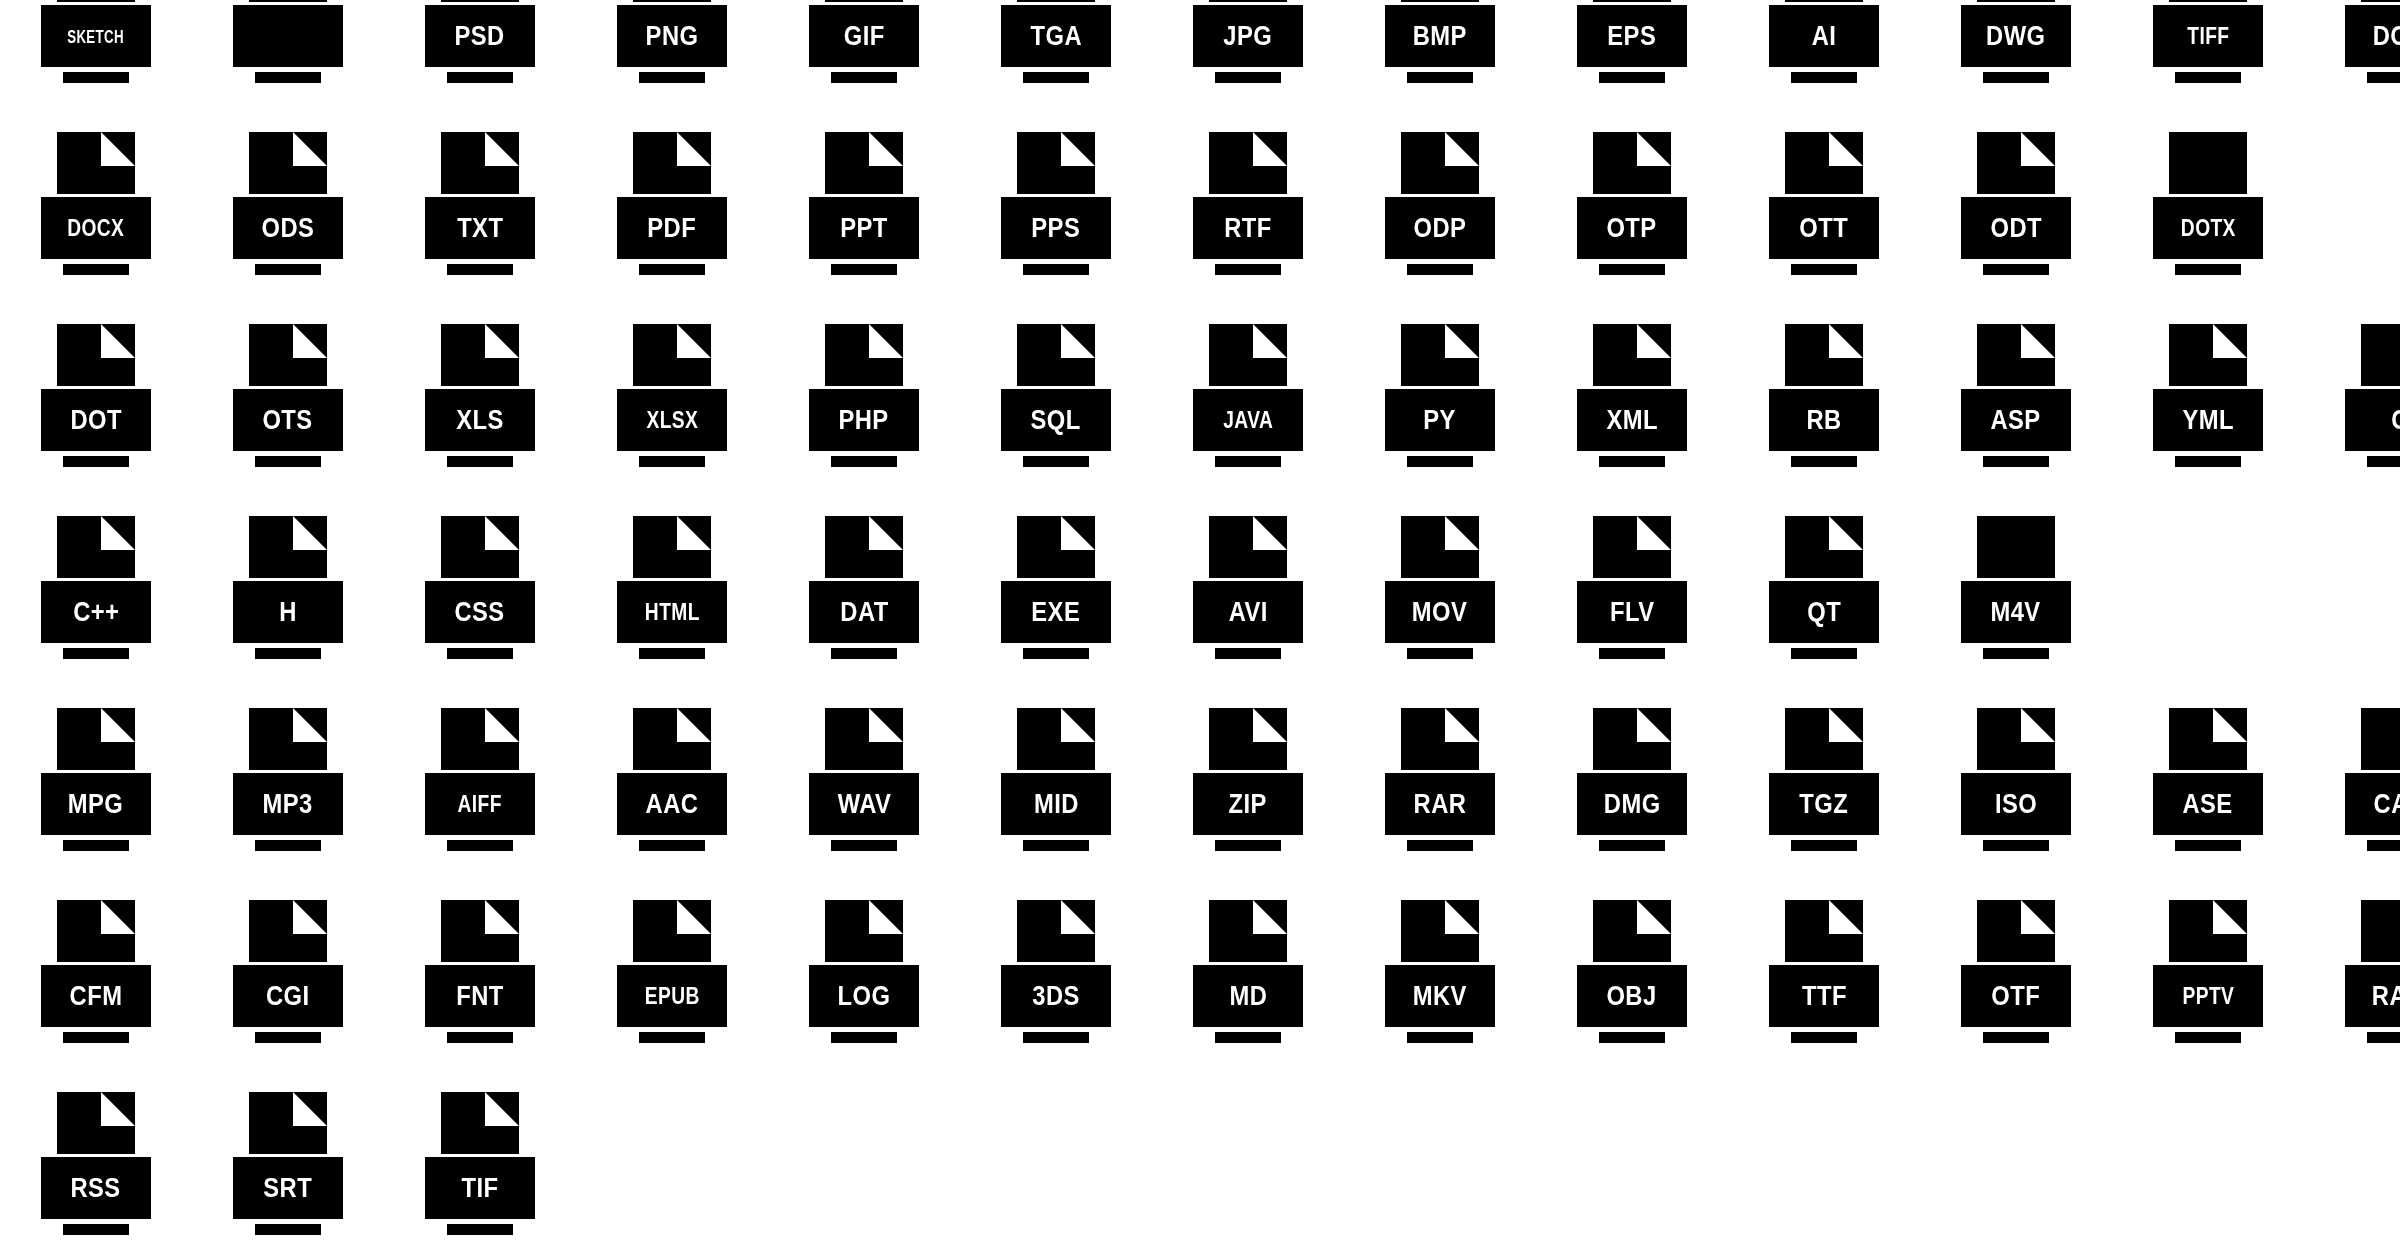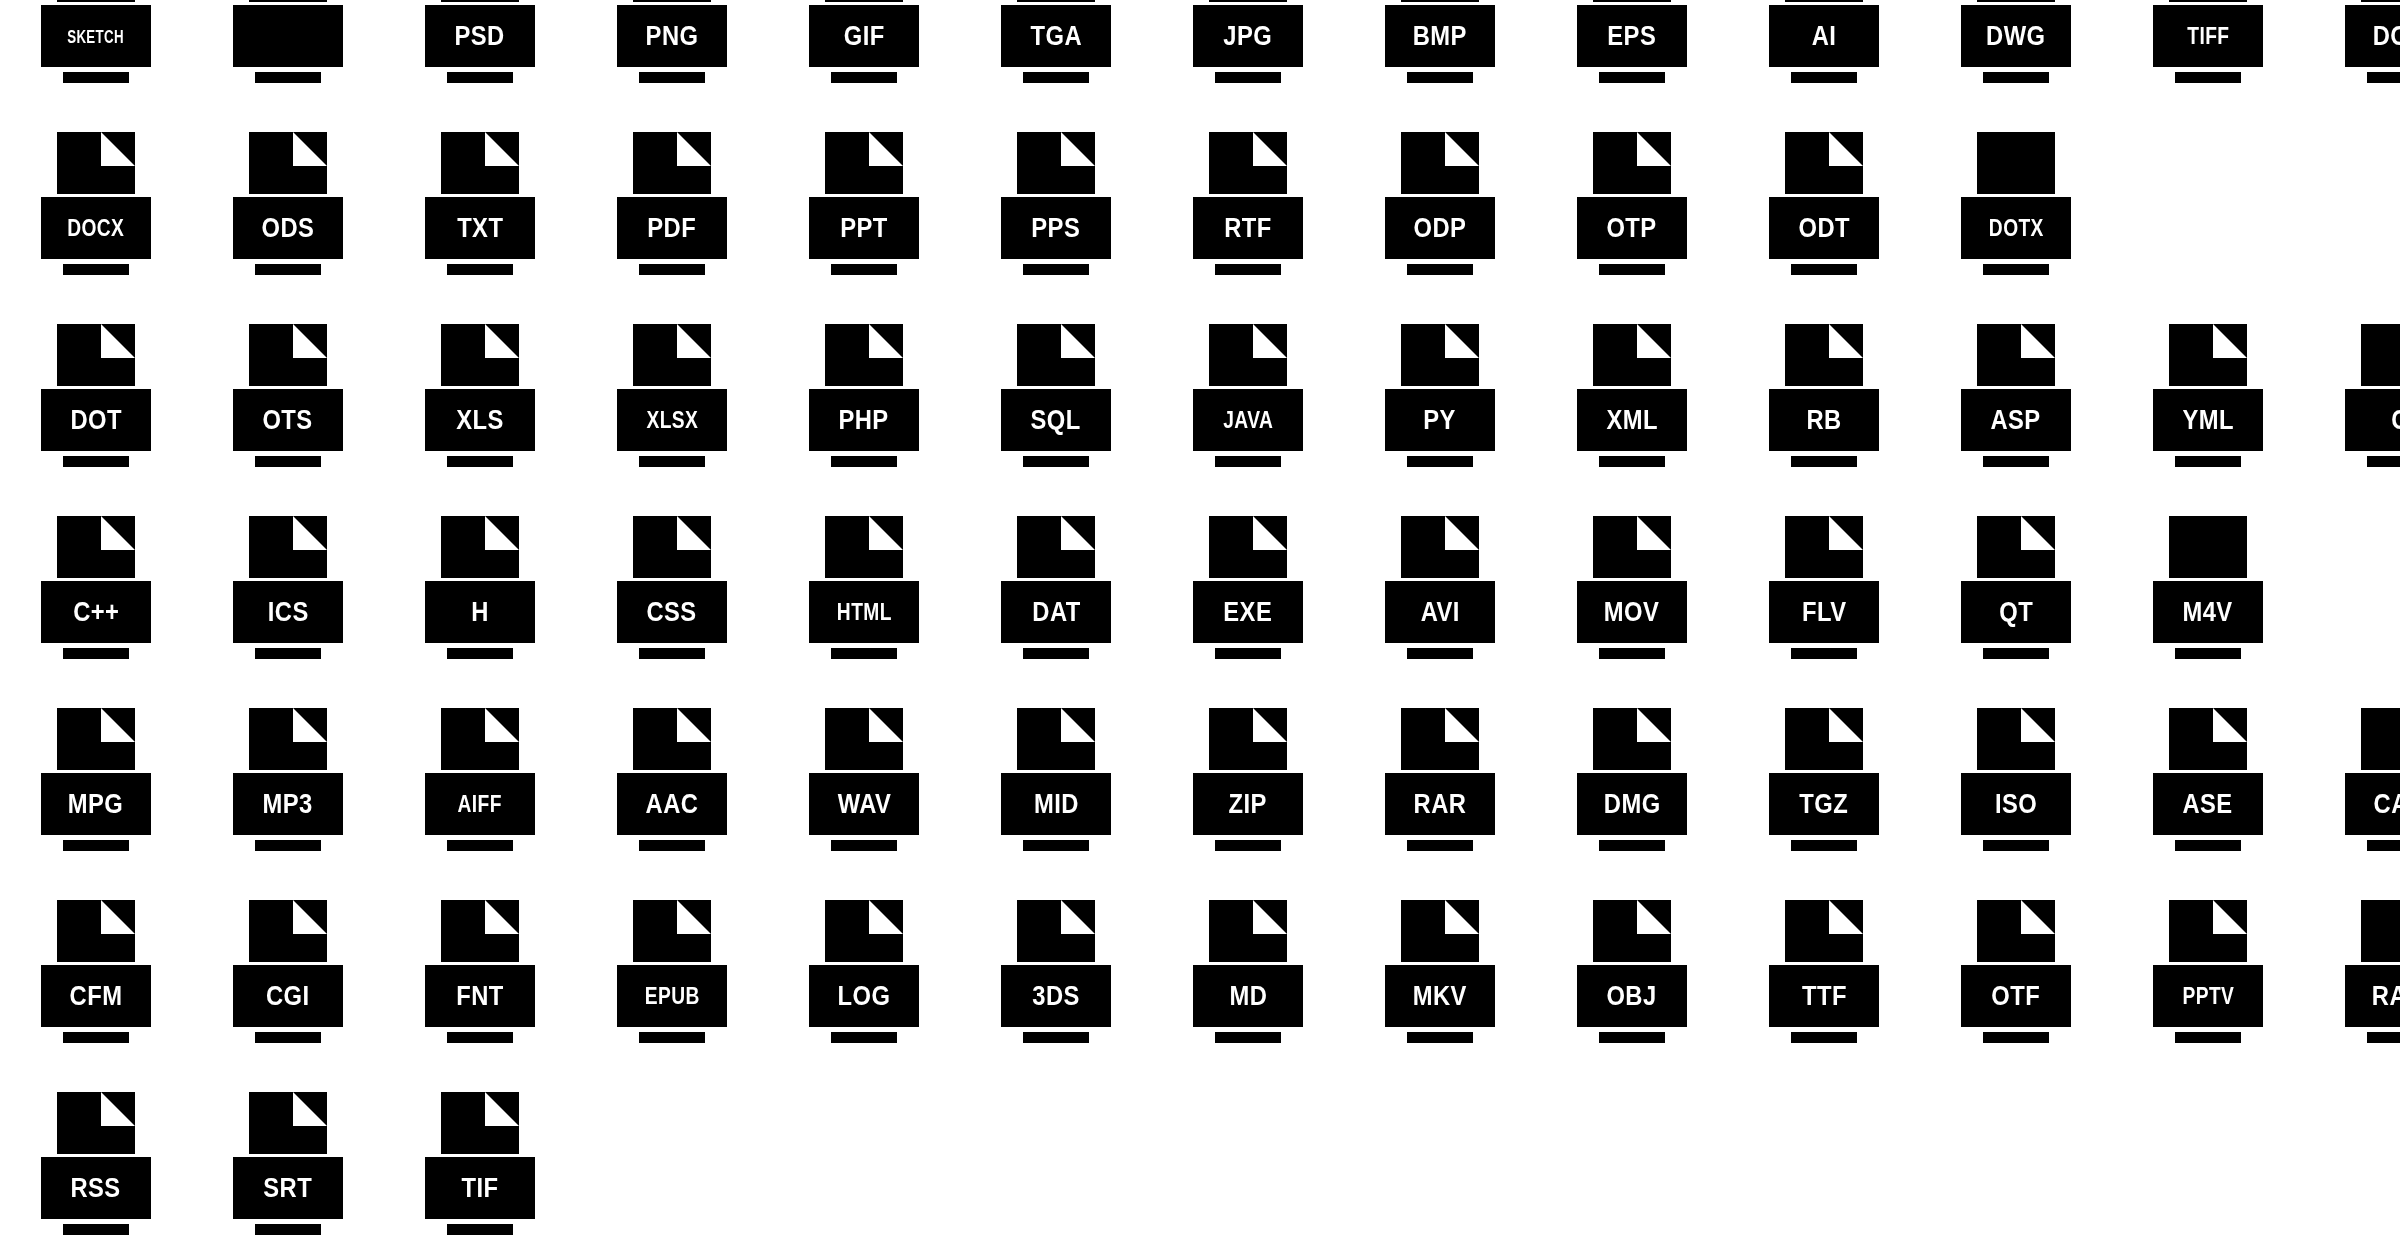--- a/index.html
+++ b/index.html
@@ -326,20 +326,31 @@
         </div>
         <div class="base-bar"></div>
       </div>
       <div class="icon-cell">
         <div class="doc-shape">
           <div class="doc-body"></div>
           <div class="doc-fold-cut"></div>
           <div class="doc-fold-tri"></div>
         </div>
         <div class="label-band">
+          <span class="label-text">OTT</span>
+        </div>
+        <div class="base-bar"></div>
+      </div>
+      <div class="icon-cell">
+        <div class="doc-shape">
+          <div class="doc-body"></div>
+          <div class="doc-fold-cut"></div>
+          <div class="doc-fold-tri"></div>
+        </div>
+        <div class="label-band">
           <span class="label-text">ODT</span>
         </div>
         <div class="base-bar"></div>
       </div>
       <div class="icon-cell">
         <div class="doc-shape">
           <div class="doc-body"></div>
         </div>
         <div class="label-band">
           <span class="label-text len4">DOTX</span>
@@ -492,31 +503,20 @@
     </div>
     <div class="icon-row">
       <div class="icon-cell">
         <div class="doc-shape">
           <div class="doc-body"></div>
           <div class="doc-fold-cut"></div>
           <div class="doc-fold-tri"></div>
         </div>
         <div class="label-band">
           <span class="label-text">C++</span>
-        </div>
-        <div class="base-bar"></div>
-      </div>
-      <div class="icon-cell">
-        <div class="doc-shape">
-          <div class="doc-body"></div>
-          <div class="doc-fold-cut"></div>
-          <div class="doc-fold-tri"></div>
-        </div>
-        <div class="label-band">
-          <span class="label-text">ICS</span>
         </div>
         <div class="base-bar"></div>
       </div>
       <div class="icon-cell">
         <div class="doc-shape">
           <div class="doc-body"></div>
           <div class="doc-fold-cut"></div>
           <div class="doc-fold-tri"></div>
         </div>
         <div class="label-band">

